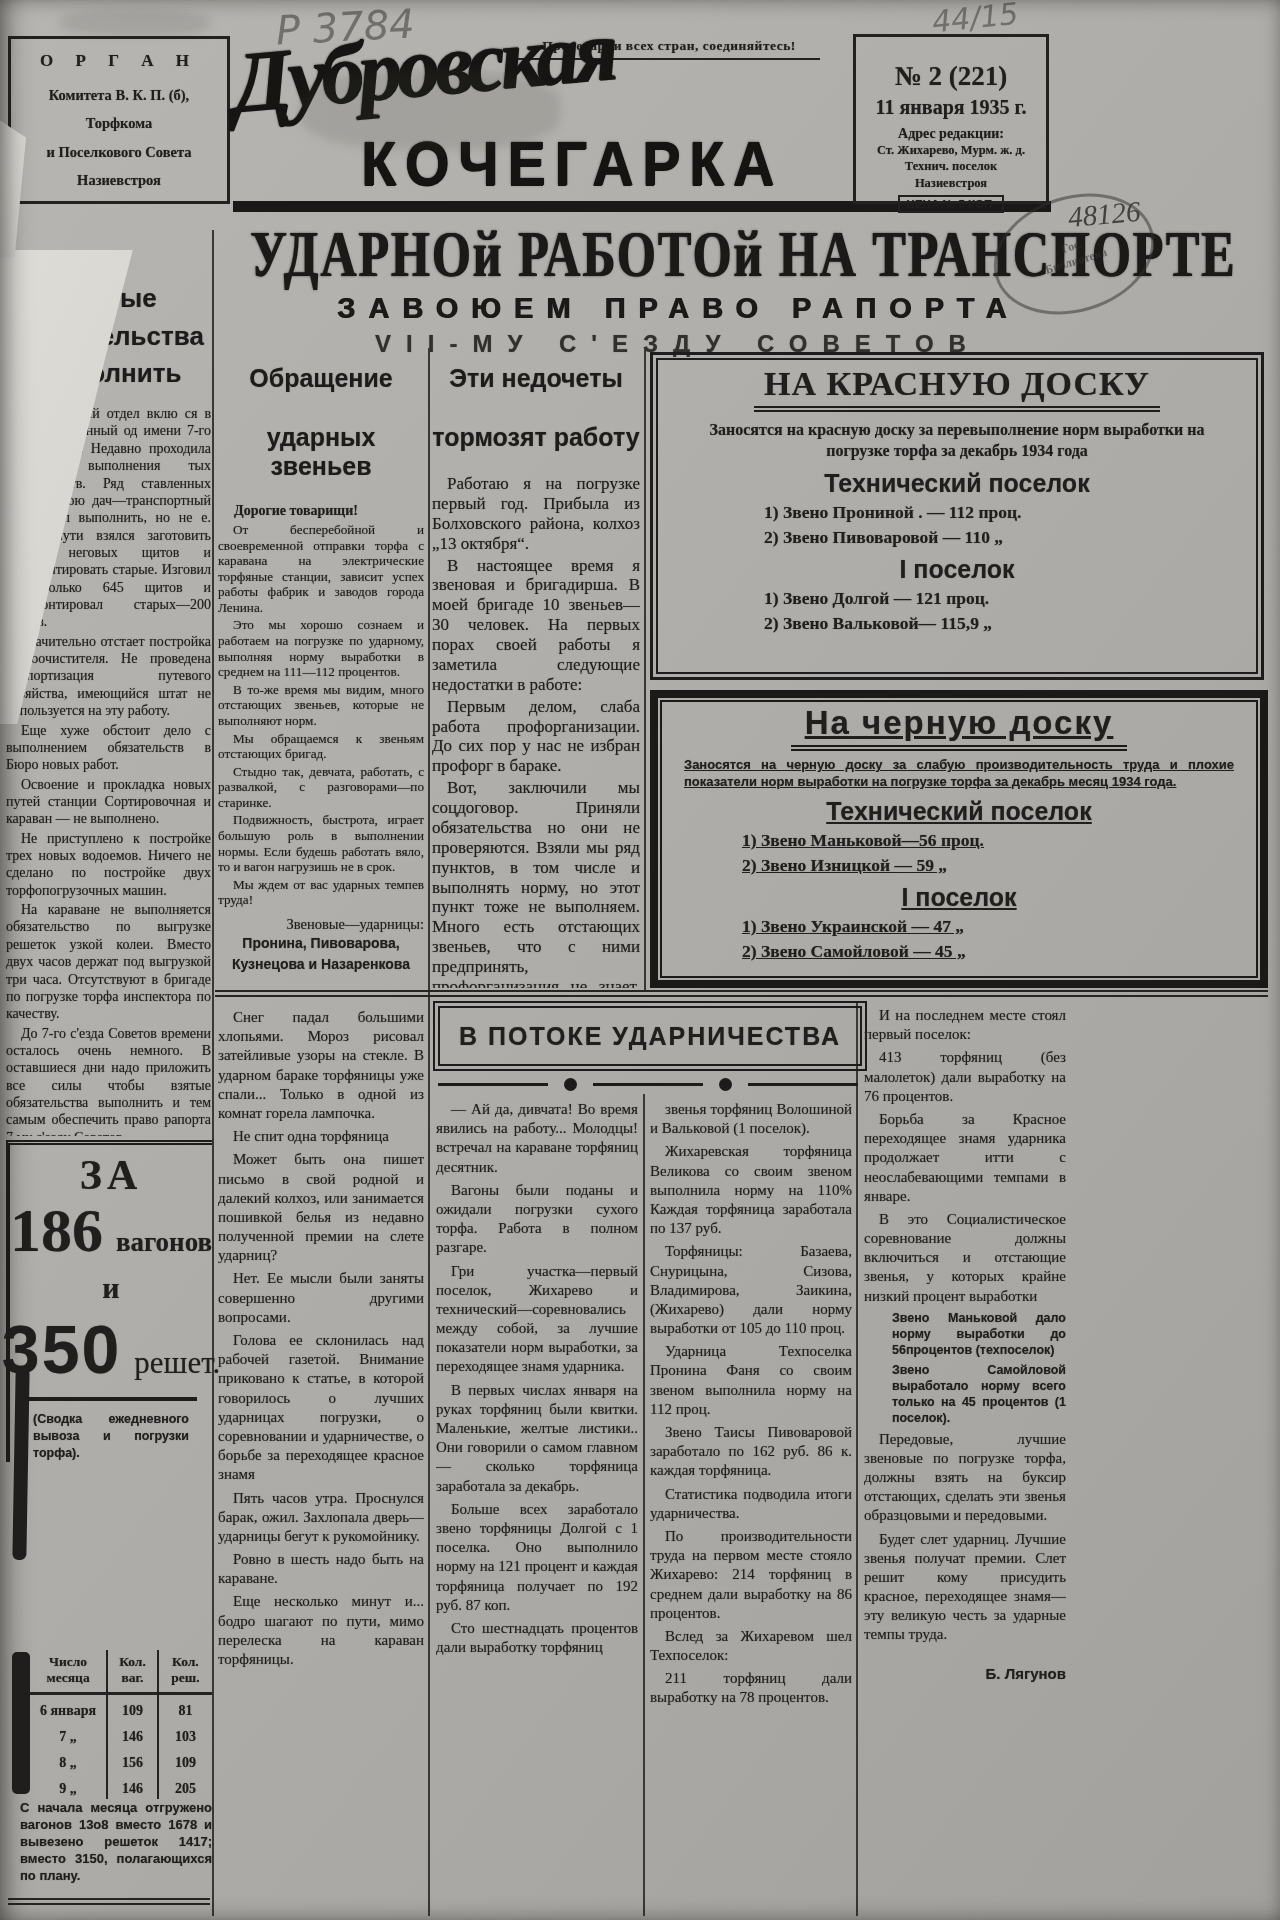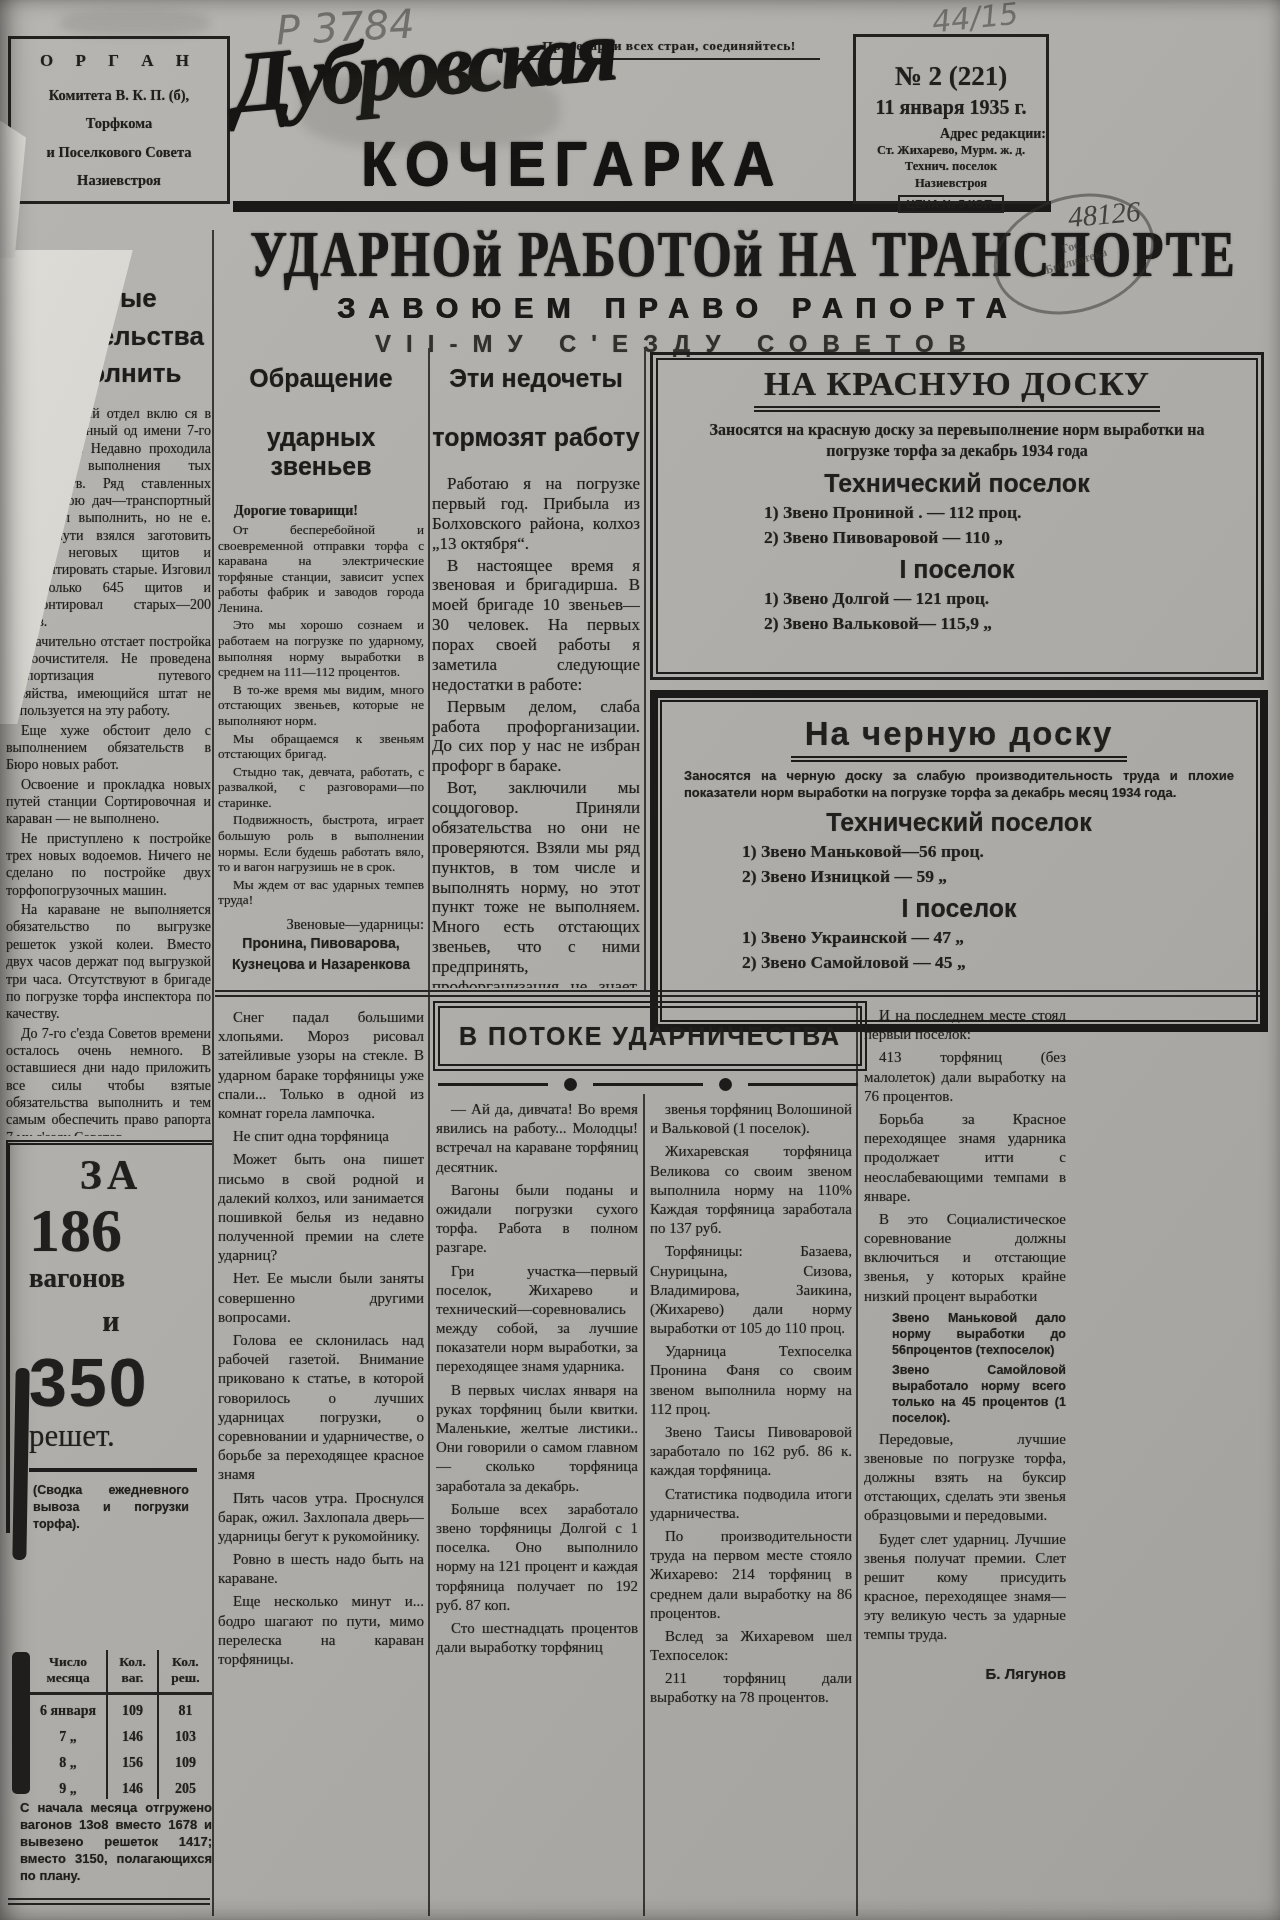--- a/index.html
+++ b/index.html
@@ -21,21 +21,21 @@
   .np-script{left:228px;top:40px;width:620px;font-size:86px;font-style:italic;font-weight:bold;
     letter-spacing:-5px;transform:rotate(-5deg);transform-origin:left top;color:#161513;line-height:1;
     text-shadow:1px 1px 0 #161513,0 0 2px rgba(20,20,18,.8);}
   .np-block{left:292px;top:126px;width:560px;text-align:center;font-weight:900;font-size:57px;letter-spacing:9px;
     transform:scaleY(1.12);transform-origin:left top;color:#151412;
     text-shadow:1px 0 0 #151412,0 1px 0 #151412,0 0 2px rgba(18,18,16,.8);}
   .top-bar{left:233px;top:201px;width:818px;height:11px;background:#1a1917;}
   .issue-box{left:853px;top:34px;width:196px;height:170px;border:3px solid #22211f;box-sizing:border-box;text-align:center;padding-top:24px;}
   .issue-no{font-weight:bold;font-size:27px;}
   .issue-date{font-weight:bold;font-size:20px;margin-top:4px;}
-  .issue-al{font-weight:bold;font-size:14px;margin-top:7px;text-align:right;}
+  .issue-al{font-weight:bold;font-size:14px;margin-top:7px;}
   .issue-a{font-weight:bold;font-size:12.5px;line-height:1.3;}
   .price-box{display:inline-block;border:2px solid #22211f;font-weight:bold;font-size:11.5px;padding:1px 7px;margin-top:4px;}
   .pencil{color:#72706c;font-family:"DejaVu Sans",sans-serif;font-style:italic;text-shadow:none;}
   .pencil-p{left:276px;top:4px;font-size:40px;transform:rotate(-3deg);}
   .pencil-f{left:932px;top:0px;font-size:30px;transform:rotate(-6deg);}
   .hand-num{left:1068px;top:198px;font-size:29px;color:#44423f;font-style:italic;transform:rotate(-5deg);text-shadow:none;z-index:12;}
   .stamp{left:992px;top:196px;width:158px;height:110px;border:3px solid rgba(48,48,45,.5);border-radius:50%;
     transform:rotate(-17deg);z-index:11;display:flex;flex-direction:column;justify-content:center;align-items:center;
     color:rgba(48,48,45,.6);font-size:12px;font-weight:bold;text-shadow:none;}
   
@@ -76,30 +76,30 @@
   .sig-right{font-family:"Liberation Sans","DejaVu Sans",sans-serif;font-weight:bold;font-size:15px;text-align:right;margin-top:20px;}
   
   .board{box-sizing:border-box;}
   .red-board{left:650px;top:352px;width:614px;height:328px;border:3px solid #1e1d1b;padding:8px 16px;}
   .red-board::before{content:"";position:absolute;inset:3px;border:2px solid #1e1d1b;pointer-events:none;}
   .rb-title{font-weight:bold;font-size:34px;letter-spacing:1px;text-align:center;width:max-content;
     margin:2px auto 8px;border-bottom:6px double #1e1d1b;padding:0 10px 3px;}
   .rb-lead{font-weight:bold;font-size:16px;line-height:1.3;text-align:center;margin:0 10px;}
   .sec-name{font-family:"Liberation Sans","DejaVu Sans",sans-serif;font-weight:bold;font-size:25px;text-align:center;margin:7px 0 2px;}
   .entry{font-weight:bold;font-size:17.5px;margin:4px 0 0 95px;text-indent:0;}
-  .black-board{left:650px;top:690px;width:618px;height:342px;border:8px solid #1b1a18;padding:15px 14px;}
+  .black-board{left:650px;top:690px;width:618px;height:298px;border:8px solid #1b1a18;padding:4px 14px;text-decoration:underline;}
   .black-board::before{content:"";position:absolute;inset:2px;border:2px solid #1b1a18;pointer-events:none;}
   .bb-title{font-family:"Liberation Sans","DejaVu Sans",sans-serif;font-weight:900;font-size:33px;letter-spacing:2px;
     text-align:center;width:max-content;margin:2px auto 6px;border-bottom:6px double #1b1a18;padding:0 14px 3px;}
   .bb-lead{font-family:"Liberation Sans","DejaVu Sans",sans-serif;font-weight:bold;font-size:13px;line-height:1.28;text-align:justify;margin:0 12px;}
   .black-board .entry{margin-left:70px;}
   
   .za{left:6px;top:1140px;width:206px;border-top:5px double #1e1d1b;border-left:4px solid #1e1d1b;box-sizing:border-box;padding:6px 19px 0;}
   .za-word{font-weight:bold;font-size:42px;letter-spacing:5px;text-align:center;}
-  .za-row{display:flex;align-items:baseline;justify-content:center;gap:2px;flex-direction:column;}
+  .za-row{display:flex;align-items:baseline;justify-content:center;gap:13px;}
   .za-n1{font-weight:bold;font-size:62px;line-height:1;}
   .za-u1{font-weight:bold;font-size:27px;text-align:center;}
   .za-and{font-weight:bold;font-size:30px;text-align:center;margin:10px 0;}
   .za-n2{font-family:"Liberation Sans","DejaVu Sans",sans-serif;font-weight:900;font-size:68px;line-height:1;letter-spacing:2px;}
   .za-u2{font-size:31px;}
   .za-rule{width:168px;height:4px;background:#1e1d1b;margin:14px auto 10px;}
   .za-cap{font-family:"Liberation Sans","DejaVu Sans",sans-serif;font-weight:bold;font-size:12.5px;line-height:1.35;text-align:justify;margin:0 4px;}
   .mini-table{left:30px;top:1650px;width:182px;border-collapse:collapse;font-weight:bold;font-size:14px;}
   .mini-table th{border-bottom:3px solid #242321;font-size:13.5px;padding:4px 3px 6px;font-weight:bold;}
   .mini-table td{padding:8px 3px 2px;text-align:center;}

